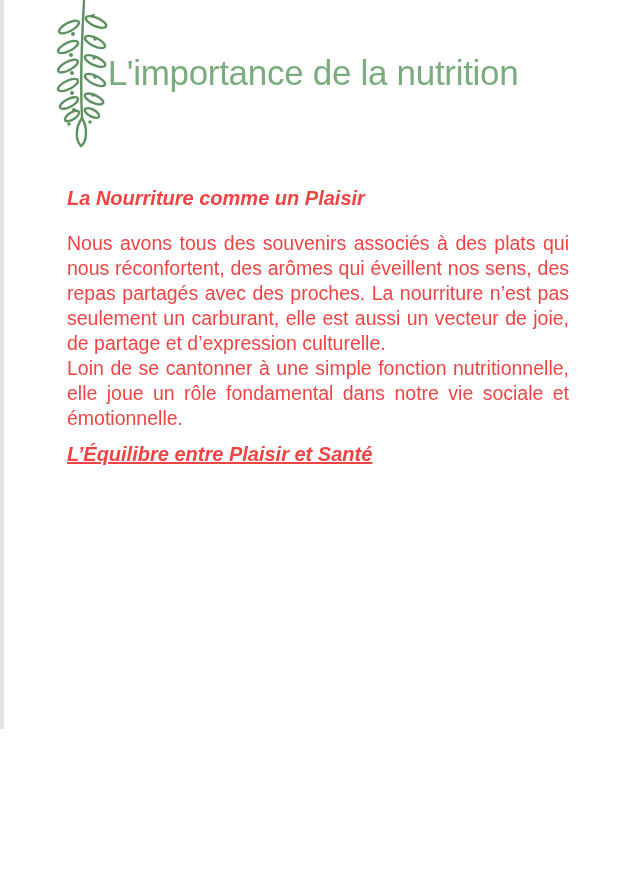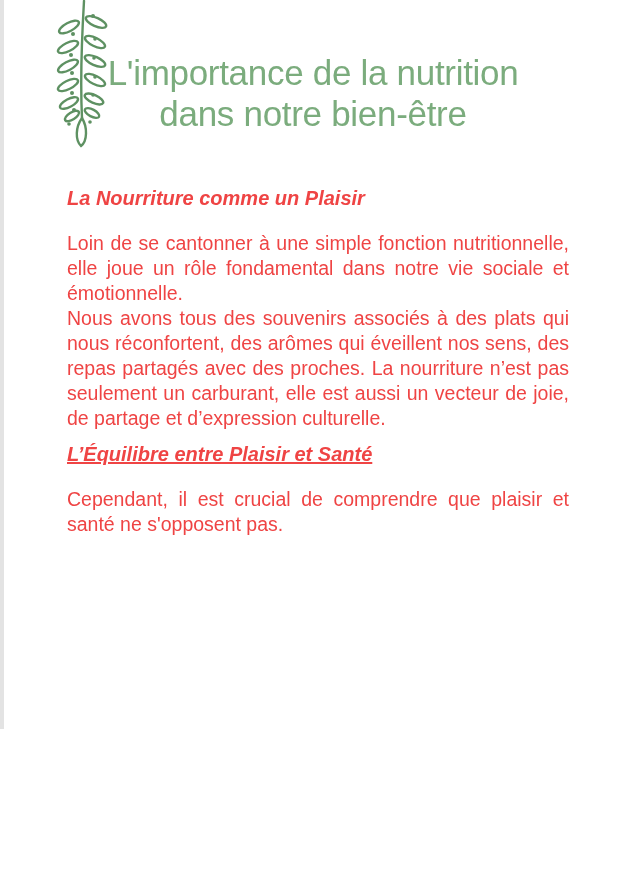--- a/index.html
+++ b/index.html
@@ -129,31 +129,29 @@
         <circle cx="43" cy="77" r="1.8"></circle>
           <circle cx="20" cy="93" r="2"></circle>
         <circle cx="41" cy="95" r="1.8"></circle>
           <circle cx="22" cy="110" r="2"></circle>
         <circle cx="38" cy="122" r="1.8"></circle>
           <circle cx="17" cy="124" r="1.8"></circle>
       </g>
     </svg>
     <div class="title">
       <div>L'importance de la nutrition</div>
-      <div>dans notre bien-être</div>
     </div>
   </div>
 
   <div class="content">
     <div class="section">
       <h2>La Nourriture comme un Plaisir</h2>
+      <p>Nous avons tous des souvenirs associés à des plats qui nous réconfortent, des arômes qui éveillent nos sens, des repas partagés avec des proches. La nourriture n’est pas seulement un carburant, elle est aussi un vecteur de joie, de partage et d’expression culturelle.</p>
       <p>Loin de se cantonner à une simple fonction nutritionnelle, elle joue un rôle fondamental dans notre vie sociale et émotionnelle.</p>
-      <p>Nous avons tous des souvenirs associés à des plats qui nous réconfortent, des arômes qui éveillent nos sens, des repas partagés avec des proches. La nourriture n’est pas seulement un carburant, elle est aussi un vecteur de joie, de partage et d’expression culturelle.</p>
     </div>
     <div class="section">
       <h2>L’Équilibre entre Plaisir et Santé</h2>
-      <p>Cependant, il est crucial de comprendre que plaisir et santé ne s'opposent pas.</p>
     </div>
   </div>
 
   <div class="dotted-divider"></div>
   <div class="page-number">6</div>
 </div>
 
 </body></html>

